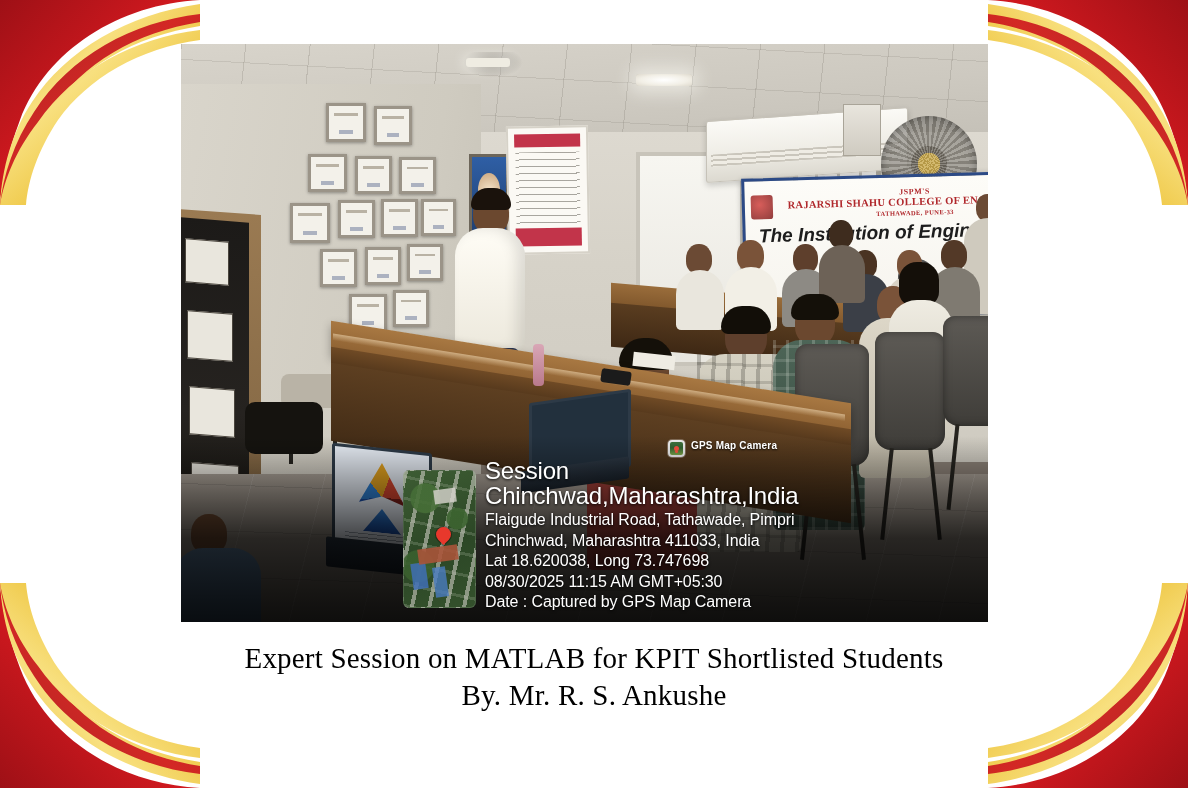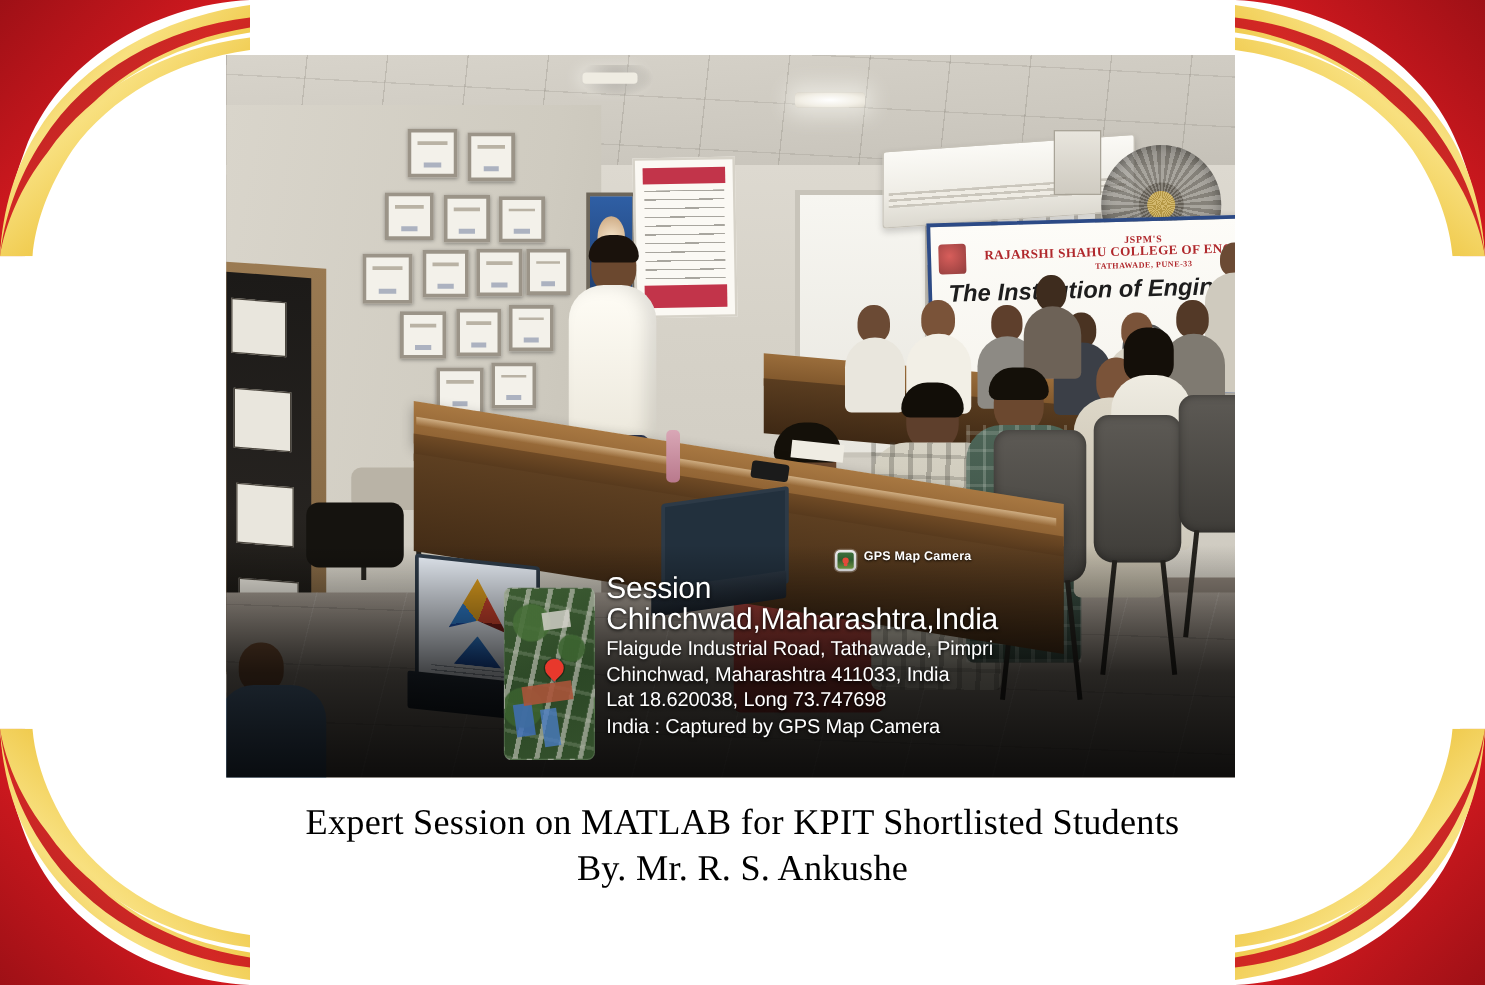--- a/index.html
+++ b/index.html
@@ -472,21 +472,22 @@
             <span class="roof2"></span>
           <span class="gps-pin"></span>
         </div>
 
         <div class="gps-text">
           <div class="gps-city">Session</div>
           <div class="gps-city">Chinchwad,Maharashtra,India</div>
           <div class="gps-addr">Flaigude Industrial Road, Tathawade, Pimpri</div>
           <div class="gps-addr">Chinchwad, Maharashtra 411033, India</div>
           <div class="gps-addr">Lat 18.620038, Long 73.747698</div>
-          <div class="gps-addr">India : Captured by GPS Map Camera</div>
+          <div class="gps-addr">08/30/2025 11:15 AM GMT+05:30</div>
+          <div class="gps-addr">Date : Captured by GPS Map Camera</div>
         </div>
       </div>
 
     </div>
   </div>
 
   <div class="caption">
     <div class="cap-line">Expert Session on MATLAB for KPIT Shortlisted Students</div>
     <div class="cap-line">By. Mr. R. S. Ankushe</div>
   </div>

